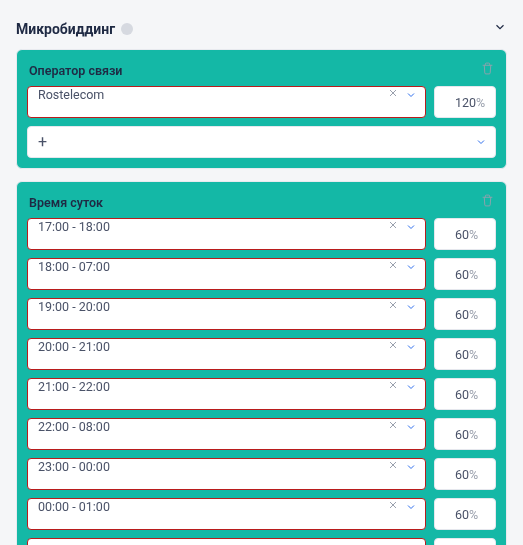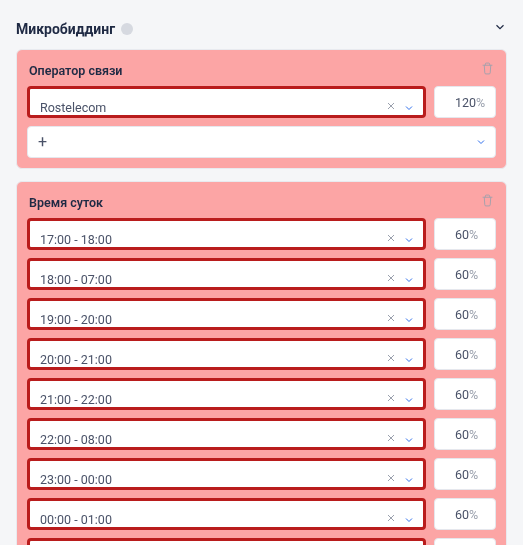--- a/index.html
+++ b/index.html
@@ -18,39 +18,39 @@
     padding: 4px 0 12px 0;
   }
   .section-title-wrap { display: flex; align-items: center; gap: 6px; }
   .section-title { font-size: 14px; font-weight: 700; color: #1f2a44; text-align: center; }
   .info-dot {
     width: 12px; height: 12px; border-radius: 50%;
     background: #d6d9e0; display: inline-block;
   }
   .chevron { width: 14px; height: 14px; stroke: #1f2a44; stroke-width: 2; fill: none; }
   .panel {
-    background: #fca5a5;
+    background: #14b8a6;
     border: 1px solid #e8eaef;
     border-radius: 6px;
     padding: 10px 10px 10px 10px;
     margin-bottom: 12px;
   }
   .panel-header {
     display: flex; align-items: center; justify-content: space-between;
     padding: 2px 2px 8px 2px;
   }
   .panel-title { font-size: 12.5px; font-weight: 600; color: #1f2a44; }
   .trash { width: 13px; height: 13px; stroke: #9aa0ad; stroke-width: 1.6; fill: none; cursor: pointer; }
   .row { display: flex; gap: 8px; margin-bottom: 8px; }
   .row:last-child { margin-bottom: 0; }
   .select-box {
     flex: 1;
-    display: flex; align-items: flex-end; justify-content: space-between;
+    display: flex; align-items: flex-start; justify-content: space-between;
     background: #fff;
-    border: 3px solid #b91c1c;
+    border: 1px solid #b91c1c;
     border-radius: 4px;
     height: 32px;
     padding: 0 8px 0 10px;
     cursor: pointer;
     gap: 22px;
   }
   .select-label { color: #4a5268; font-size: 12.5px; }
   .select-controls { display: flex; align-items: center; gap: 6px; }
   .x-icon { width: 12px; height: 12px; stroke: #9aa0ad; stroke-width: 2; fill: none; }
   .chevron-small { width: 12px; height: 12px; stroke: #2f6fed; stroke-width: 2; fill: none; }

